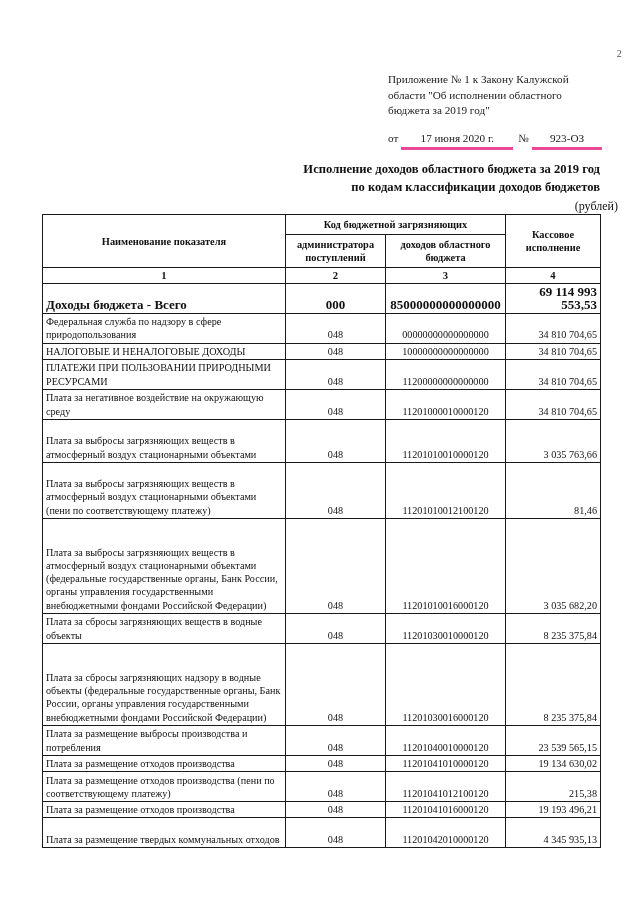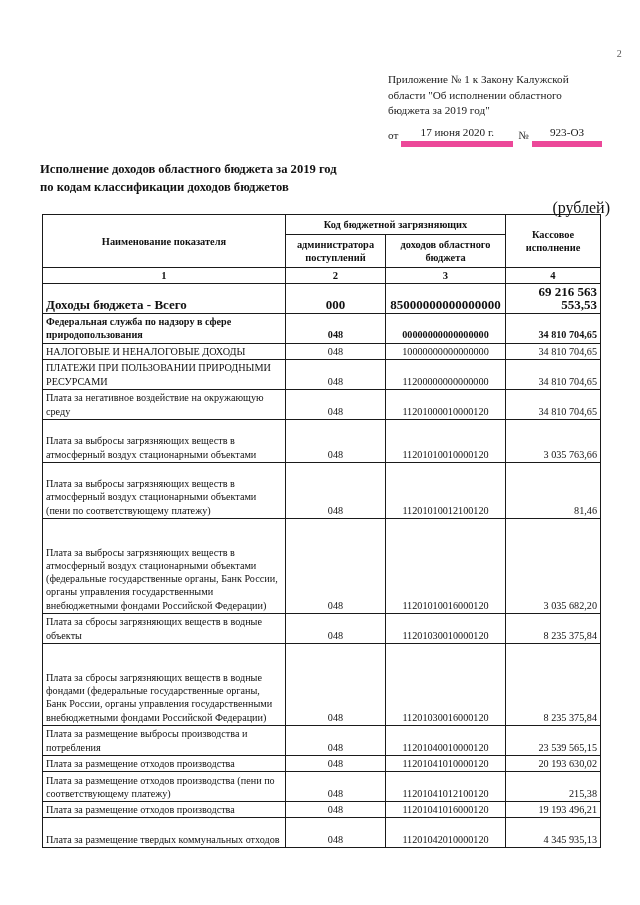--- a/index.html
+++ b/index.html
@@ -40,56 +40,56 @@
     left: 388px;
     width: 246px;
     font-size: 11.2px;
     line-height: 15.6px;
     color: #1b1b1b;
   }
   .appendix-block .line {
     white-space: nowrap;
   }
   .date-row {
-    margin-top: 6px;
+    margin-top: 12px;
     display: flex;
-    align-items: center;
+    align-items: flex-start;
     white-space: nowrap;
     font-size: 11.2px;
   }
   .date-row .lbl { margin-right: 3px; }
   .date-row .fill {
     display: inline-block;
-    border-bottom: 6px solid #ec4899;
+    border-bottom: 3px solid #ec4899;
     text-align: center;
     padding: 0 4px 1px 4px;
   }
   .date-row .fill-date { min-width: 104px; }
   .date-row .fill-num  { min-width: 62px; }
   .date-row .numsym { margin: 0 3px 0 5px; }
 
   
   .doc-title {
     position: absolute;
     top: 160px;
     left: 40px;
     width: 560px;
-    text-align: left;
+    text-align: right;
     font-weight: bold;
     font-size: 12.6px;
     line-height: 18px;
   }
   .doc-title .t2 { display: block; }
 
   
   .currency-note {
     position: absolute;
     top: 199px;
-    right: 30px;
-    font-size: 16px;
+    right: 22px;
+    font-size: 12px;
     margin-left: 38px;
   }
 
   
   .tbl-wrap {
     position: absolute;
     top: 214px;
     left: 42px;
     width: 558px;
   }
@@ -120,21 +120,21 @@
   col.c-cash { width: 95px; }
 
   .numrow td { text-align: center; font-weight: bold; font-size: 10.6px; padding: 1px 3px 2px; }
 
   td.name  { text-align: left; }
   td.admin { text-align: center; }
   td.code  { text-align: center; }
   td.cash  { text-align: right; padding-right: 5px; }
 
   tr.total td { font-weight: bold; font-size: 13px; }
-  tr.bold td { font-weight: bold; }
+  tr.bold td { font-weight: normal; }
   tr.caps td.name { font-variant: normal; }
 
   
   tr.h1 td { height: 13px; }
   tr.h2 td { height: 27px; }
   tr.h3 td { height: 40px; }
   tr.h4 td { height: 53px; }
   tr.h7 td { height: 92px; }
   tr.h6 td { height: 79px; }
 </style>
@@ -187,21 +187,21 @@
           <td>2</td>
           <td>3</td>
           <td>4</td>
         </tr>
       </thead>
       <tbody id="tbody">
           <tr class="total h1">
             <td class="name">Доходы бюджета - Всего</td>
             <td class="admin">000</td>
             <td class="code">85000000000000000</td>
-            <td class="cash">69 216 563 553,53</td>
+            <td class="cash">69 114 993 553,53</td>
           </tr>
           <tr class="bold h2">
             <td class="name">Федеральная служба по надзору в сфере природопользования</td>
             <td class="admin">048</td>
             <td class="code">00000000000000000</td>
             <td class="cash">34 810 704,65</td>
           </tr>
           <tr class="caps h1">
             <td class="name">НАЛОГОВЫЕ И НЕНАЛОГОВЫЕ ДОХОДЫ</td>
             <td class="admin">048</td>
@@ -238,36 +238,36 @@
             <td class="code">11201010016000120</td>
             <td class="cash">3 035 682,20</td>
           </tr>
           <tr class="h2">
             <td class="name">Плата за сбросы загрязняющих веществ в водные объекты</td>
             <td class="admin">048</td>
             <td class="code">11201030010000120</td>
             <td class="cash">8 235 375,84</td>
           </tr>
           <tr class="h6">
-            <td class="name">Плата за сбросы загрязняющих веществ в водные фондами (федеральные государственные органы, Банк России, органы управления государственными внебюджетными фондами Российской Федерации)</td>
+            <td class="name">Плата за сбросы загрязняющих надзору в водные объекты (федеральные государственные органы, Банк России, органы управления государственными внебюджетными фондами Российской Федерации)</td>
             <td class="admin">048</td>
             <td class="code">11201030016000120</td>
             <td class="cash">8 235 375,84</td>
           </tr>
           <tr class="h2">
             <td class="name">Плата за размещение выбросы производства и потребления</td>
             <td class="admin">048</td>
             <td class="code">11201040010000120</td>
             <td class="cash">23 539 565,15</td>
           </tr>
           <tr class="h1">
             <td class="name">Плата за размещение отходов производства</td>
             <td class="admin">048</td>
             <td class="code">11201041010000120</td>
-            <td class="cash">20 193 630,02</td>
+            <td class="cash">19 134 630,02</td>
           </tr>
           <tr class="h2">
             <td class="name">Плата за размещение отходов производства (пени по соответствующему платежу)</td>
             <td class="admin">048</td>
             <td class="code">11201041012100120</td>
             <td class="cash">215,38</td>
           </tr>
           <tr class="h1">
             <td class="name">Плата за размещение отходов производства</td>
             <td class="admin">048</td>

